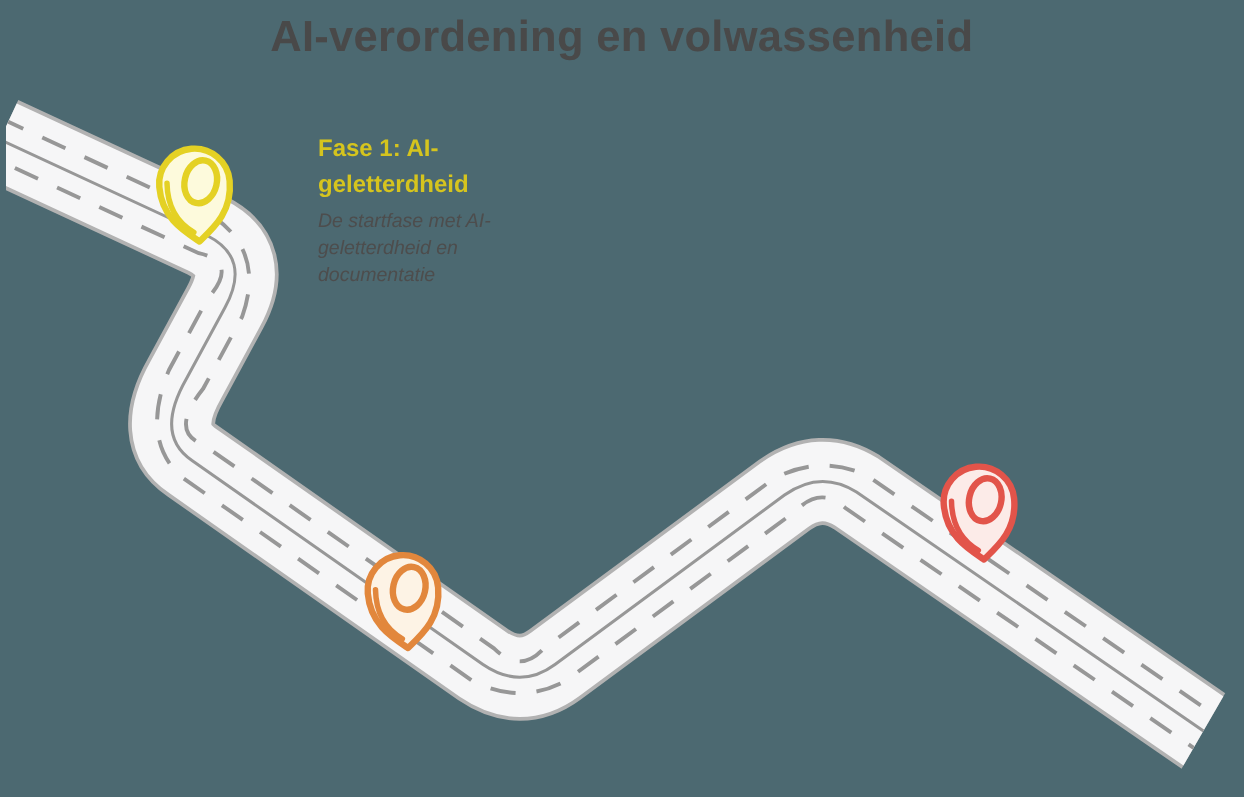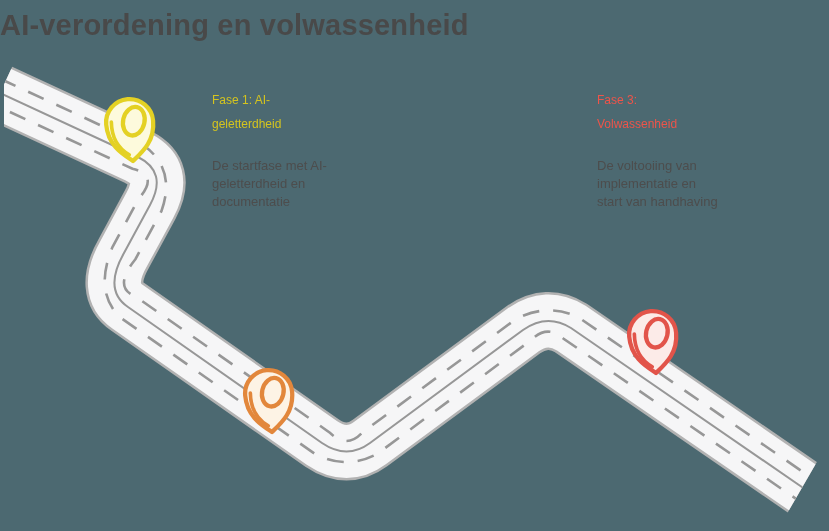--- a/index.html
+++ b/index.html
@@ -5,33 +5,33 @@
   html,body{margin:0;padding:0;}
   body{
     width:829px;height:531px;overflow:hidden;position:relative;
     background:var(--bg,#4c6971);
     font-family:"Liberation Sans",sans-serif;
   }
   .stage{position:absolute;inset:0;width:829px;height:531px;}
   svg.road-svg{position:absolute;left:0;top:0;width:829px;height:531px;display:block;}
 
   .title{
-    position:absolute;left:0;top:9px;width:829px;text-align:left;
+    position:absolute;left:0;top:9px;width:829px;text-align:center;
     font-size:29px;font-weight:bold;letter-spacing:0.2px;
     color:var(--title-color,#494949);
   }
 
   .phase-col{position:absolute;top:88px;width:185px;}
   .phase-col .phase-heading{
-    font-size:12px;font-weight:normal;line-height:24px;
-    white-space:pre-line;color:var(--accent);margin:0 0 21px 0;
+    font-size:16px;font-weight:bold;line-height:24px;
+    white-space:pre-line;color:var(--accent);margin:0 0 2px 0;
   }
   .phase-col .phase-desc{
     font-size:13px;font-weight:500;line-height:17.8px;
-    white-space:pre-line;color:var(--body-color,#4d4d4d);margin:0;
+    white-space:pre-line;color:var(--body-color,#4d4d4d);margin:0;font-style:italic;
   }
   .col-1{left:212px;}
   .col-2{left:404px;}
   .col-3{left:597px;}
 </style>
 </head>
 <body style="--bg: #4c6971; --title-color: #494949; --body-color: #4d4d4d;">
 
 <div class="stage">
 
@@ -71,21 +71,14 @@
     <div class="phase-heading">Fase 1: AI-
 geletterdheid</div>
     <div class="phase-desc">De startfase met AI-
 geletterdheid en
 documentatie</div>
   </div>
 
   <div class="phase-col col-2" style="--accent: #ee8435;">
   </div>
 
-  <div class="phase-col col-3" style="--accent: #ee544a;">
-    <div class="phase-heading">Fase 3:
-Volwassenheid</div>
-    <div class="phase-desc">De voltooiing van
-implementatie en
-start van handhaving</div>
-  </div>
 
 </div>
 
 </body></html>

